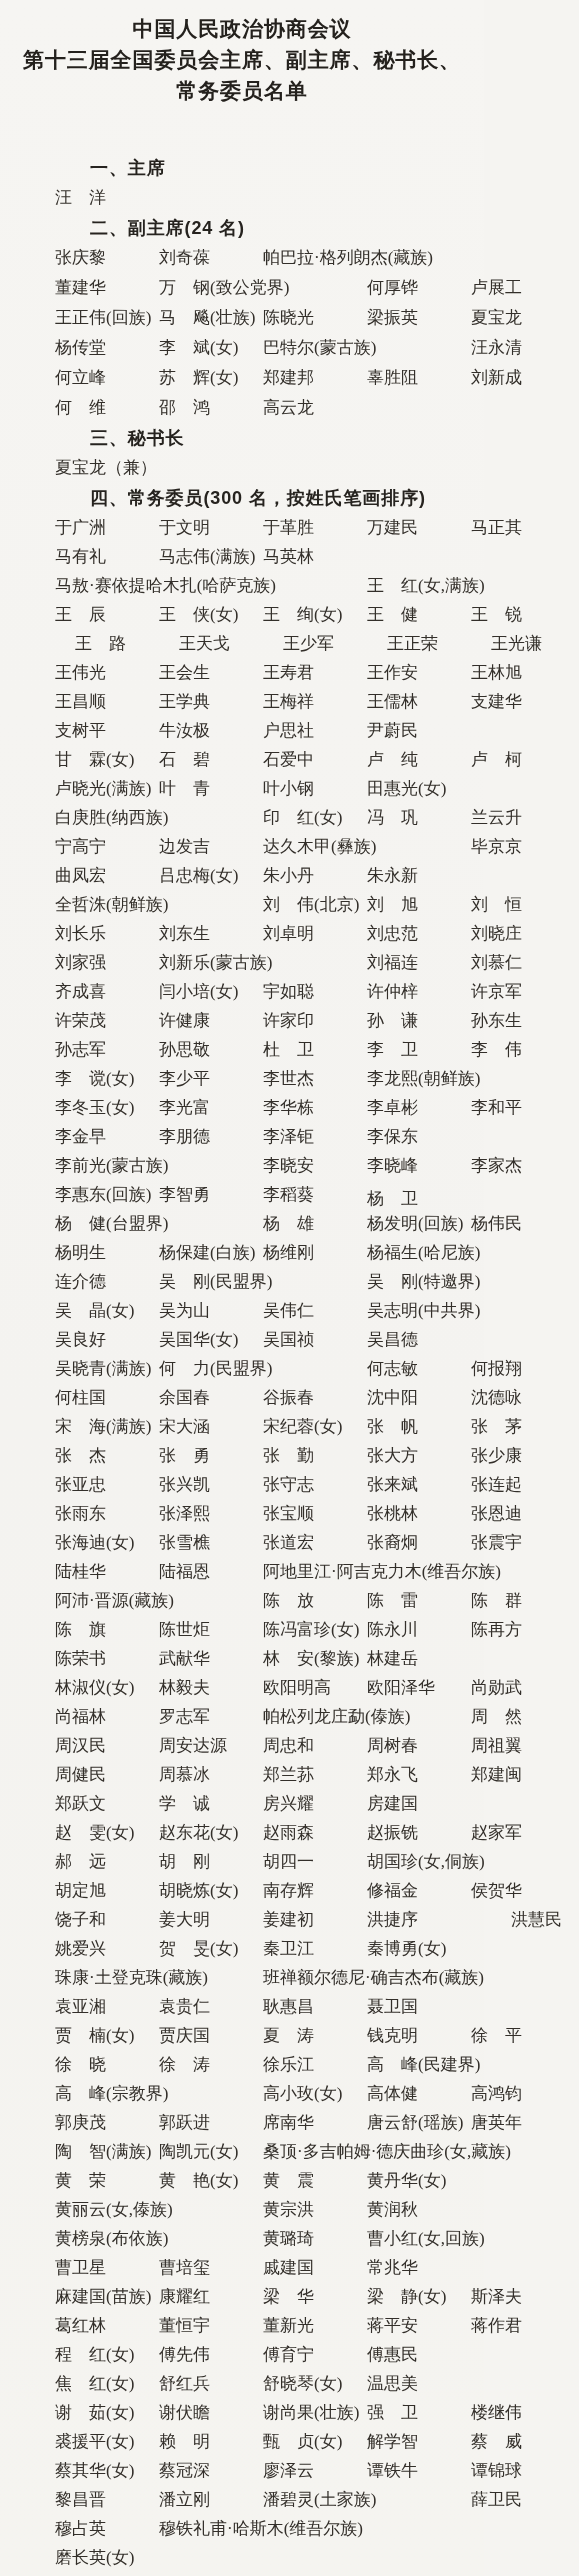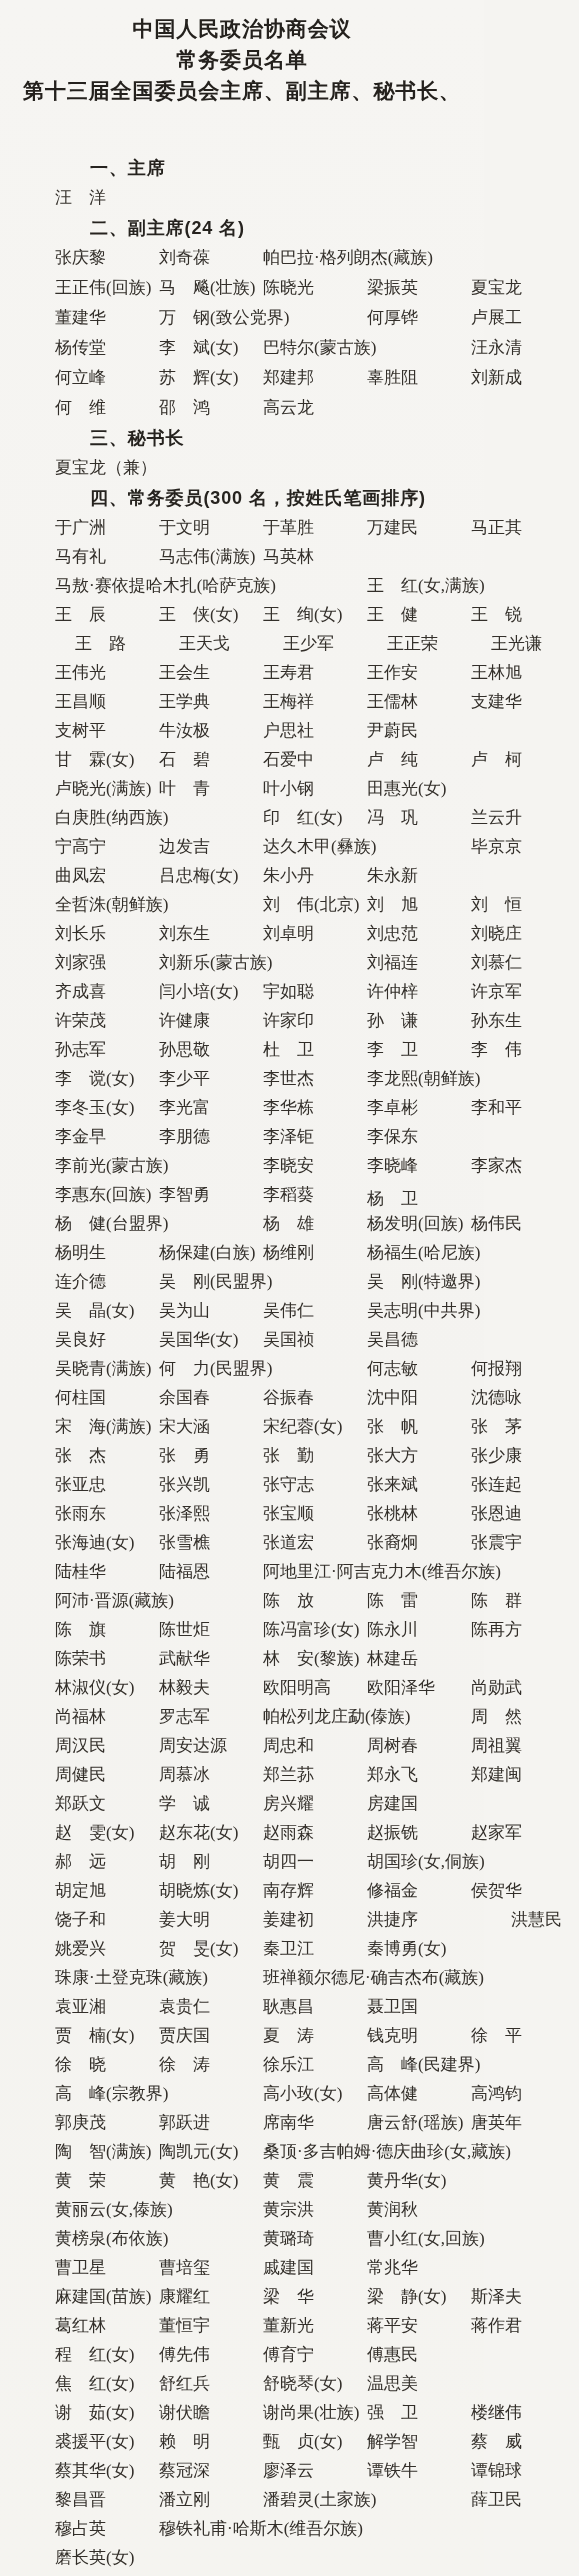--- a/index.html
+++ b/index.html
@@ -53,53 +53,53 @@
     line-height: 1;
     color: #332f2a;
   }
 </style>
 </head>
 <body>
 
 <div class="doc">
   <div class="title-block">
     <div class="title-line">中国人民政治协商会议</div>
+    <div class="title-line">第十三届全国委员会主席、副主席、秘书长、</div>
     <div class="title-line">常务委员名单</div>
-    <div class="title-line">第十三届全国委员会主席、副主席、秘书长、</div>
   </div>
 
   <div class="content">
     <h2 class="sec-heading">一、主席</h2>
     <div class="rows">
         <div class="name-row">
           <span class="name-cell" style="min-width: 104px;">汪　洋</span>
         </div>
       </div>
 
     <h2 class="sec-heading">二、副主席(24 名)</h2>
     <div class="rows">
         <div class="name-row">
           <span class="name-cell" style="min-width: 104px;">张庆黎</span>
           <span class="name-cell" style="min-width: 104px;">刘奇葆</span>
           <span class="name-cell" style="min-width: 312px;">帕巴拉·格列朗杰(藏族)</span>
+        </div>
+        <div class="name-row">
+          <span class="name-cell" style="min-width: 104px;">董建华</span>
+          <span class="name-cell" style="min-width: 208px;">万　钢(致公党界)</span>
+          <span class="name-cell" style="min-width: 104px;">何厚铧</span>
+          <span class="name-cell" style="min-width: 104px;">卢展工</span>
         </div>
         <div class="name-row">
           <span class="name-cell" style="min-width: 104px;">王正伟(回族)</span>
           <span class="name-cell" style="min-width: 104px;">马　飚(壮族)</span>
           <span class="name-cell" style="min-width: 104px;">陈晓光</span>
           <span class="name-cell" style="min-width: 104px;">梁振英</span>
           <span class="name-cell" style="min-width: 104px;">夏宝龙</span>
         </div>
         <div class="name-row">
-          <span class="name-cell" style="min-width: 104px;">董建华</span>
-          <span class="name-cell" style="min-width: 208px;">万　钢(致公党界)</span>
-          <span class="name-cell" style="min-width: 104px;">何厚铧</span>
-          <span class="name-cell" style="min-width: 104px;">卢展工</span>
-        </div>
-        <div class="name-row">
           <span class="name-cell" style="min-width: 104px;">杨传堂</span>
           <span class="name-cell" style="min-width: 104px;">李　斌(女)</span>
           <span class="name-cell" style="min-width: 208px;">巴特尔(蒙古族)</span>
           <span class="name-cell" style="min-width: 104px;">汪永清</span>
         </div>
         <div class="name-row">
           <span class="name-cell" style="min-width: 104px;">何立峰</span>
           <span class="name-cell" style="min-width: 104px;">苏　辉(女)</span>
           <span class="name-cell" style="min-width: 104px;">郑建邦</span>
           <span class="name-cell" style="min-width: 104px;">辜胜阻</span>

